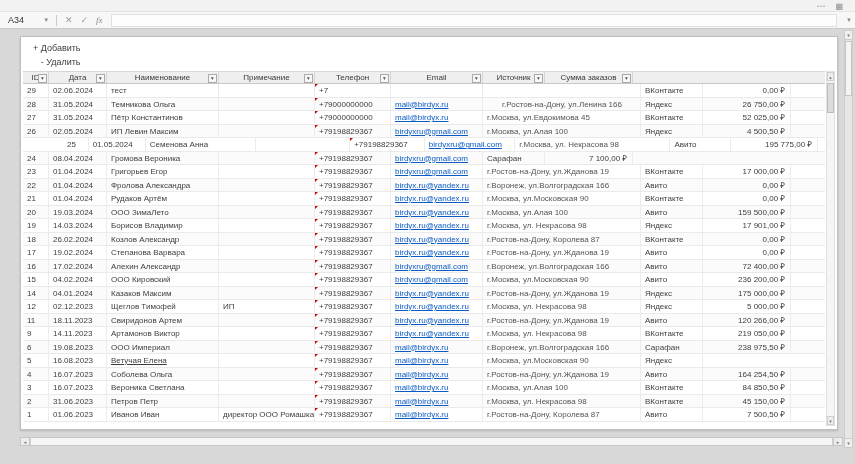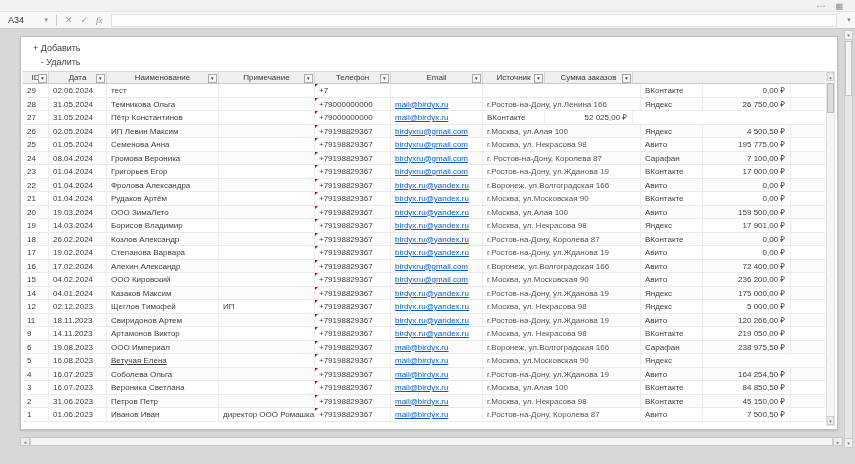--- a/index.html
+++ b/index.html
@@ -145,68 +145,68 @@
             <div class="td c8" style="width: 88px;">0,00 ₽</div>
             <div class="td filler"></div>
           </div>
           <div class="tr">
             <div class="td c0" style="width: 26px;">28</div>
             <div class="td c1" style="width: 58px;">31.05.2024</div>
             <div class="td c2" style="width: 112px;">Темникова Ольга</div>
             <div class="td c3" style="width: 96px;"></div>
             <div class="td c4 has-note" style="width: 76px;">+79000000000</div>
             <div class="td c5" style="width: 92px;"><a class="email-link">mail@birdyx.ru</a></div>
-            <div class="td c6" style="width: 158px;">г.Ростов-на-Дону, ул.Ленина 166</div>
+            <div class="td c6" style="width: 158px; text-align: center;">г.Ростов-на-Дону, ул.Ленина 166</div>
             <div class="td c7" style="width: 62px;">Яндекс</div>
             <div class="td c8" style="width: 88px;">26 750,00 ₽</div>
             <div class="td filler"></div>
           </div>
           <div class="tr">
             <div class="td c0" style="width: 26px;">27</div>
             <div class="td c1" style="width: 58px;">31.05.2024</div>
             <div class="td c2" style="width: 112px;">Пётр Константинов</div>
             <div class="td c3" style="width: 96px;"></div>
             <div class="td c4 has-note" style="width: 76px;">+79000000000</div>
             <div class="td c5" style="width: 92px;"><a class="email-link">mail@birdyx.ru</a></div>
+            <div class="td c6" style="width: 158px;">г.Москва, ул.Евдокимова 45</div>
             <div class="td c7" style="width: 62px;">ВКонтакте</div>
             <div class="td c8" style="width: 88px;">52 025,00 ₽</div>
             <div class="td filler"></div>
           </div>
           <div class="tr">
             <div class="td c0" style="width: 26px;">26</div>
             <div class="td c1" style="width: 58px;">02.05.2024</div>
             <div class="td c2" style="width: 112px;">ИП Левин Максим</div>
             <div class="td c3" style="width: 96px;"></div>
             <div class="td c4 has-note" style="width: 76px;">+79198829367</div>
             <div class="td c5" style="width: 92px;"><a class="email-link">birdyxru@gmail.com</a></div>
             <div class="td c6" style="width: 158px;">г.Москва, ул.Алая 100</div>
             <div class="td c7" style="width: 62px;">Яндекс</div>
             <div class="td c8" style="width: 88px;">4 500,50 ₽</div>
             <div class="td filler"></div>
           </div>
           <div class="tr">
-            <div class="td c0" style="width: 26px;">25</div>
+            <div class="td c0" style="width: 26px; margin-left: 40px;">25</div>
             <div class="td c1" style="width: 58px;">01.05.2024</div>
             <div class="td c2" style="width: 112px;">Семенова Анна</div>
             <div class="td c3" style="width: 96px;"></div>
             <div class="td c4 has-note" style="width: 76px;">+79198829367</div>
             <div class="td c5" style="width: 92px;"><a class="email-link">birdyxru@gmail.com</a></div>
             <div class="td c6" style="width: 158px;">г.Москва, ул. Некрасова 98</div>
             <div class="td c7" style="width: 62px;">Авито</div>
             <div class="td c8" style="width: 88px;">195 775,00 ₽</div>
             <div class="td filler"></div>
           </div>
           <div class="tr">
             <div class="td c0" style="width: 26px;">24</div>
             <div class="td c1" style="width: 58px;">08.04.2024</div>
             <div class="td c2" style="width: 112px;">Громова Вероника</div>
             <div class="td c3" style="width: 96px;"></div>
             <div class="td c4 has-note" style="width: 76px;">+79198829367</div>
             <div class="td c5" style="width: 92px;"><a class="email-link">birdyxru@gmail.com</a></div>
-            <div class="td c6" style="width: 158px;">г. Ростов-на-Дону, Королева 87</div>
             <div class="td c7" style="width: 62px;">Сарафан</div>
             <div class="td c8" style="width: 88px;">7 100,00 ₽</div>
             <div class="td filler"></div>
           </div>
           <div class="tr">
             <div class="td c0" style="width: 26px;">23</div>
             <div class="td c1" style="width: 58px;">01.04.2024</div>
             <div class="td c2" style="width: 112px;">Григорьев Егор</div>
             <div class="td c3" style="width: 96px;"></div>
             <div class="td c4 has-note" style="width: 76px;">+79198829367</div>

